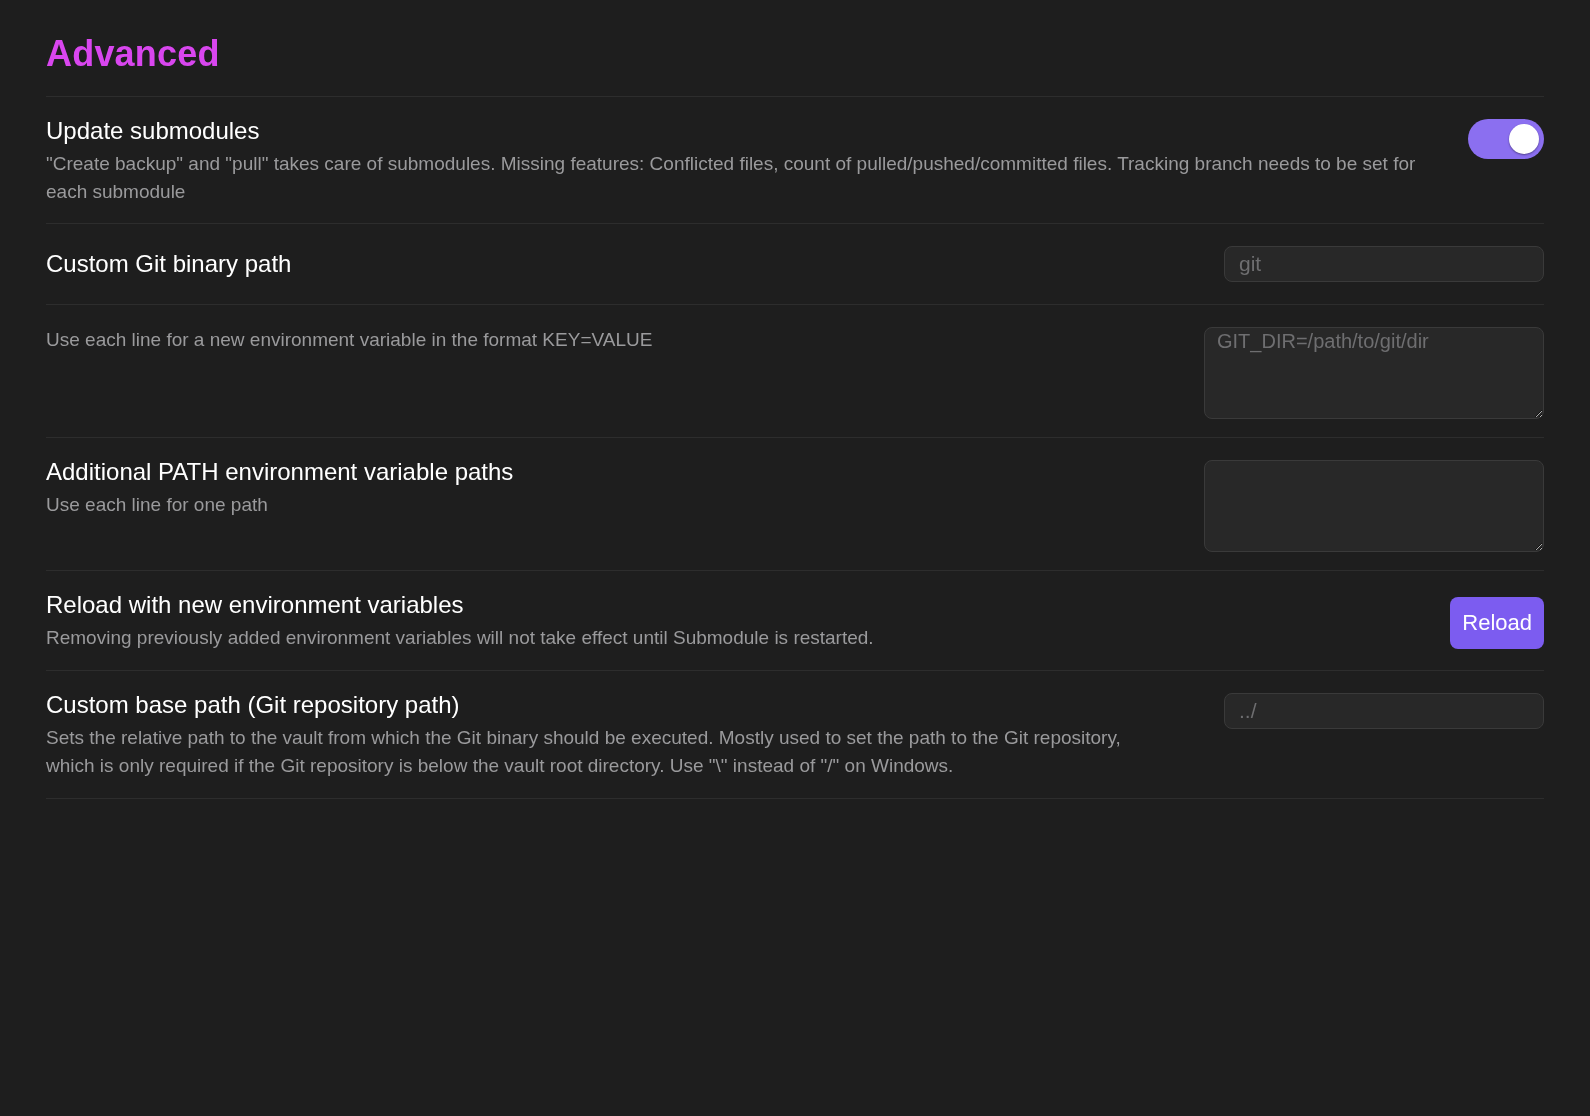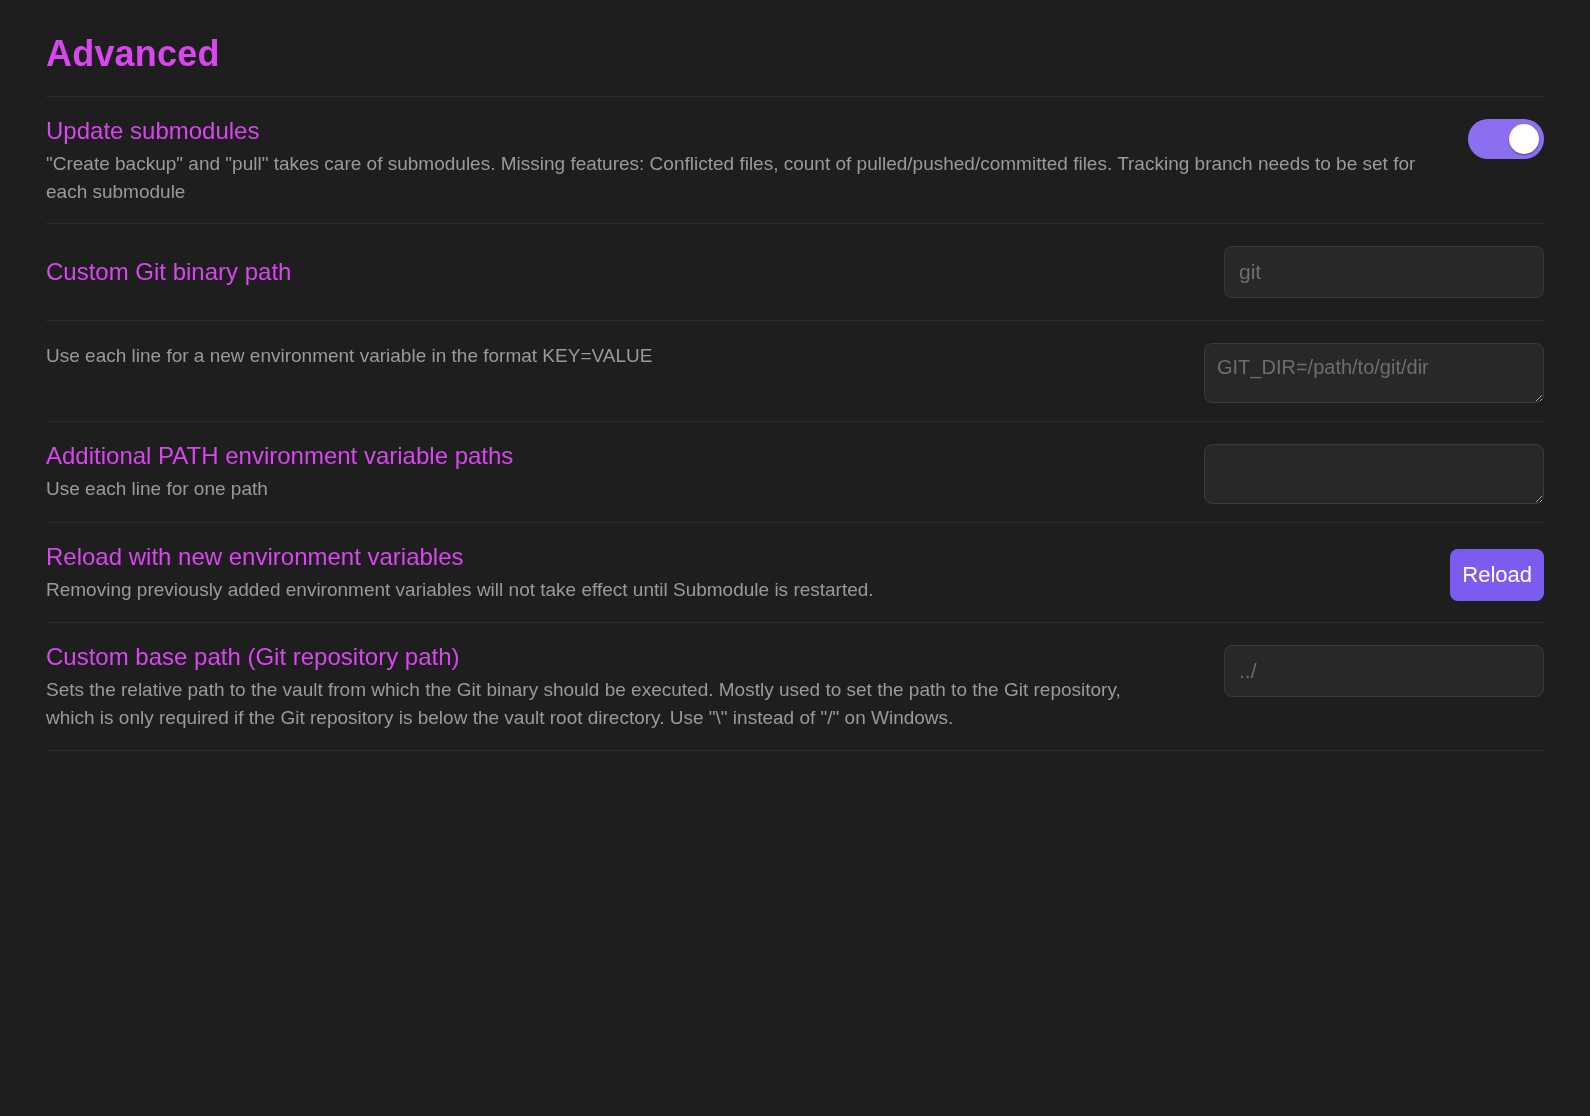--- a/index.html
+++ b/index.html
@@ -35,21 +35,21 @@
     gap: 24px;
     border-top: 1px solid #2d2d2d;
     padding: 18px 0 18px 0;
   }
   .setting-info {
     flex: 1 1 auto;
     min-width: 0;
   }
   .setting-name {
     font-size: 24px;
-    color: #d946ef;
+    color: #ffffff;
     line-height: 1.35;
     font-weight: 400;
   }
   .setting-desc {
     font-size: 19px;
     color: #9a9a9c;
     line-height: 1.45;
     margin-top: 3px;
   }
   .setting-control {
@@ -75,46 +75,46 @@
     left: 41px;
     width: 30px;
     height: 30px;
     border-radius: 50%;
     background: #ffffff;
     box-shadow: 0 1px 2px rgba(0,0,0,0.4);
   }
   
   .text-input {
     width: 320px;
-    height: 52px;
+    height: 36px;
     box-sizing: border-box;
     background: #282828;
     border: 1px solid #3a3a3a;
     border-radius: 8px;
     color: #dcddde;
     font-size: 21px;
     font-family: "Liberation Sans", sans-serif;
     padding: 0 14px;
     outline: none;
     margin-left: 23px;
   }
   .text-input::placeholder {
     color: #6e6e70;
   }
   .text-area {
     width: 340px;
-    height: 60px;
+    height: 92px;
     box-sizing: border-box;
     background: #282828;
     border: 1px solid #3a3a3a;
     border-radius: 8px;
     color: #dcddde;
     font-size: 20px;
     font-family: "Liberation Sans", sans-serif;
-    padding: 10px 12px;
+    padding: 0 12px;
     outline: none;
     resize: both;
     line-height: 1.3;
   }
   .text-area::placeholder {
     color: #6e6e70;
   }
   .btn-cta {
     background: #7c5cf0;
     color: #ffffff;

